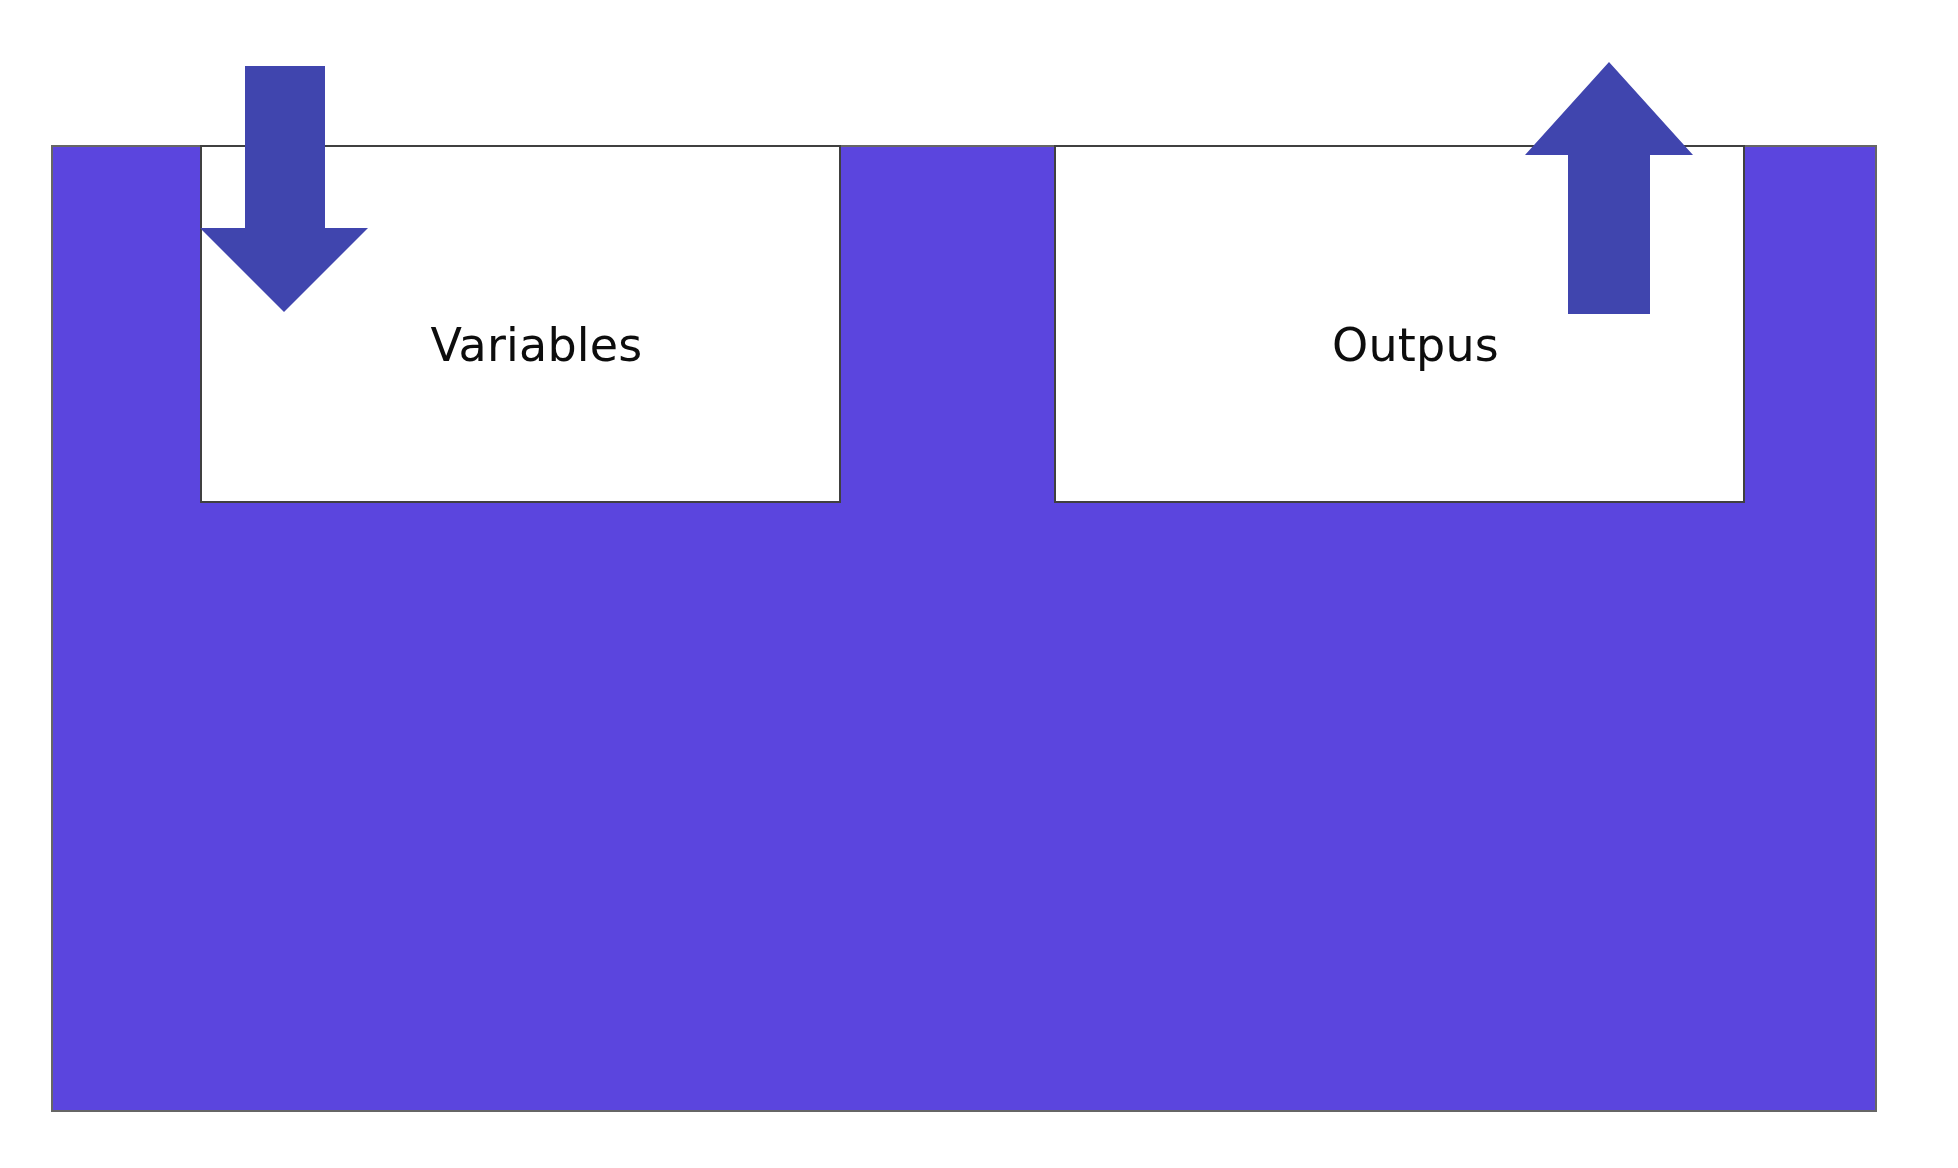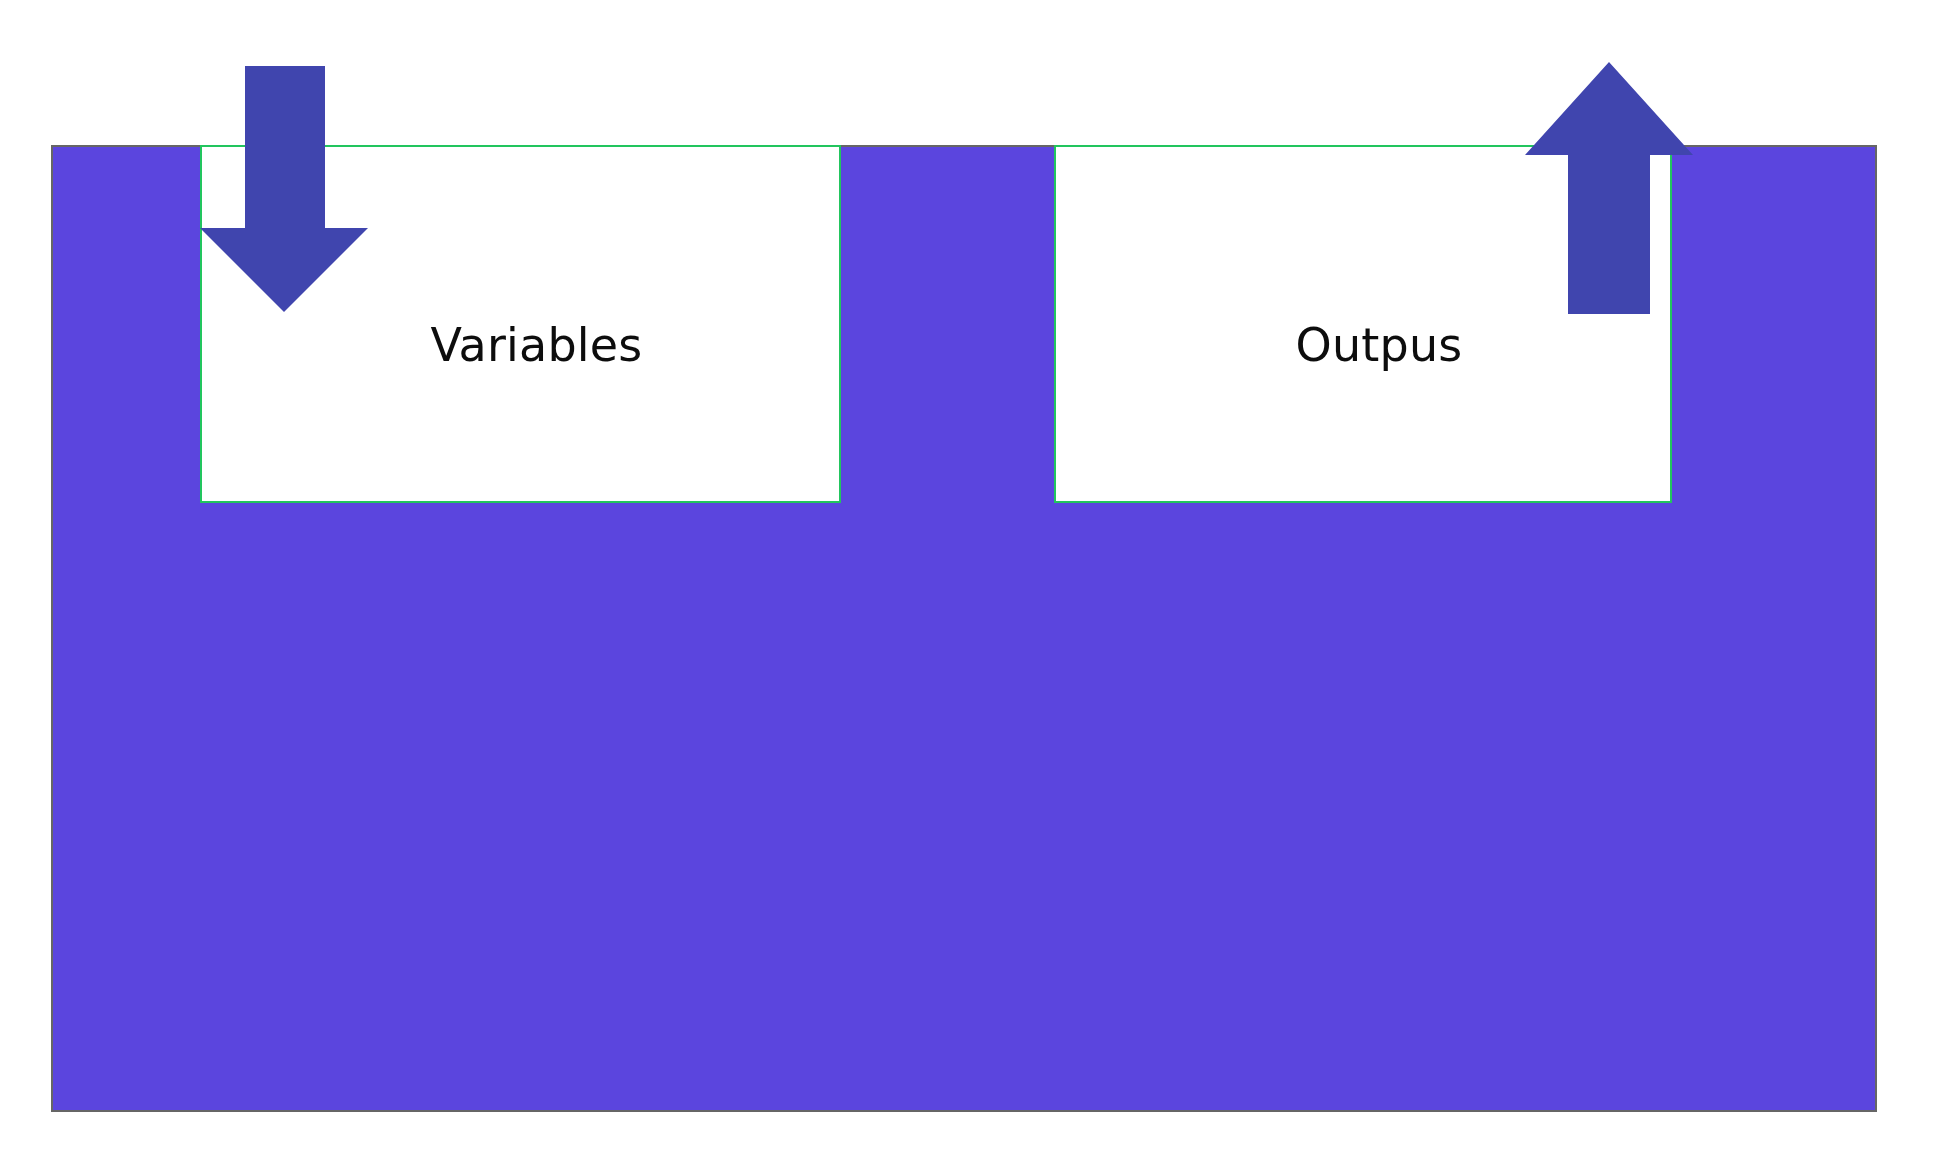--- a/index.html
+++ b/index.html
@@ -41,21 +41,21 @@
     line-height: 1;
     white-space: nowrap;
     font-family: "DejaVu Sans", sans-serif;
     letter-spacing: 0.2px;
   }
 
   
   .inner-box {
     position: absolute;
     background: #ffffff;
-    border: 2px solid #22c55e;
+    border: 2px solid #404040;
     box-sizing: border-box;
     display: flex;
     align-items: center;
     justify-content: center;
     padding-left: 32px;
   }
   .inner-box-label {
     color: #0d0d0d;
     font-size: 46px;
     line-height: 1;
@@ -71,21 +71,21 @@
     height: 358px;
   }
   .box-variables .inner-box-label {
     position: relative;
     top: 21px;
   }
 
   .box-outputs {
     left: 1054px;
     top: 145px;
-    width: 618px;
+    width: 691px;
     height: 358px;
   }
   .box-outputs .inner-box-label {
     position: relative;
     top: 21px;
   }
 
   .box-terraform-config {
     left: 200px;
     top: 582px;

